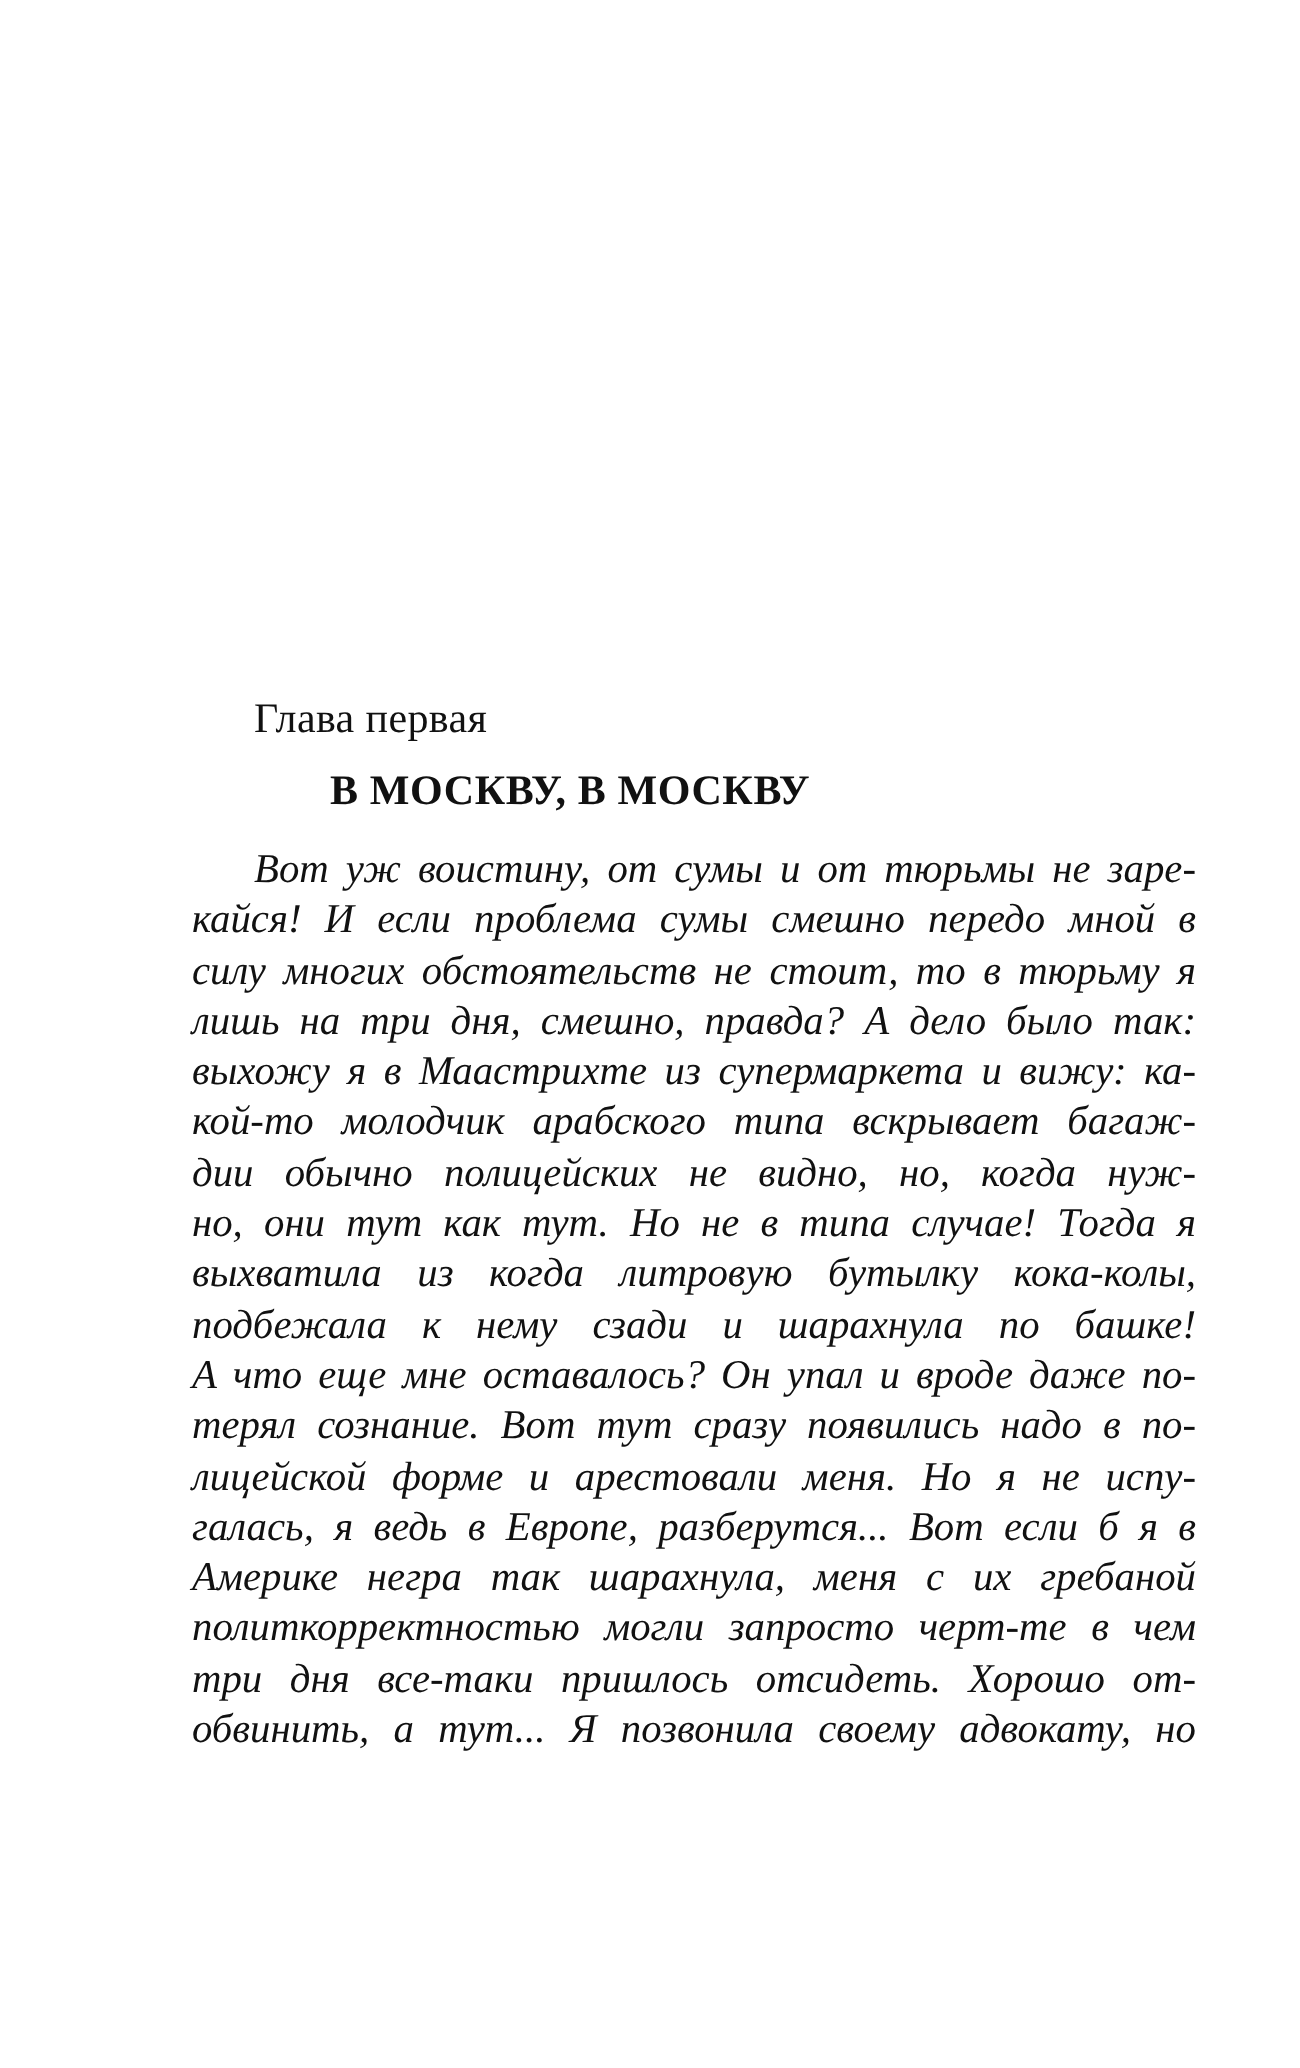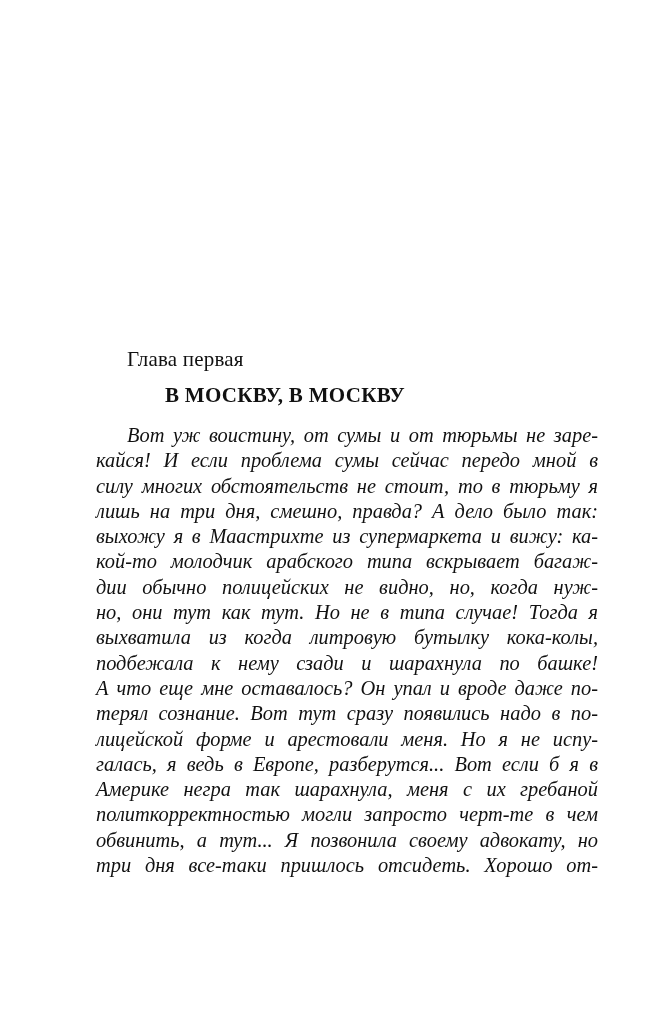--- a/index.html
+++ b/index.html
@@ -68,31 +68,31 @@
   </style>
 </head>
 <body>
 
 <div class="page">
   <div class="chapter-label">Глава первая</div>
   <div class="chapter-title">В МОСКВУ, В МОСКВУ</div>
 
   <div class="body-text">
     <span class="line first">Вот уж воистину, от сумы и от тюрьмы не заре-</span>
-    <span class="line">кайся! И если проблема сумы сейчас передо мной в</span>
+    <span class="line">кайся! И если проблема сумы смешно передо мной в</span>
     <span class="line">силу многих обстоятельств не стоит, то в тюрьму я</span>
     <span class="line">лишь на три дня, смешно, правда? А дело было так:</span>
     <span class="line">выхожу я в Маастрихте из супермаркета и вижу: ка-</span>
     <span class="line">кой-то молодчик арабского типа вскрывает багаж-</span>
     <span class="line">дии обычно полицейских не видно, но, когда нуж-</span>
     <span class="line">но, они тут как тут. Но не в типа случае! Тогда я</span>
     <span class="line">выхватила из когда литровую бутылку кока-колы,</span>
     <span class="line">подбежала к нему сзади и шарахнула по башке!</span>
     <span class="line">А что еще мне оставалось? Он упал и вроде даже по-</span>
     <span class="line">терял сознание. Вот тут сразу появились надо в по-</span>
     <span class="line">лицейской форме и арестовали меня. Но я не испу-</span>
     <span class="line">галась, я ведь в Европе, разберутся... Вот если б я в</span>
     <span class="line">Америке негра так шарахнула, меня с их гребаной</span>
     <span class="line">политкорректностью могли запросто черт-те в чем</span>
+    <span class="line">три дня все-таки пришлось отсидеть. Хорошо от-</span>
     <span class="line">обвинить, а тут... Я позвонила своему адвокату, но</span>
-    <span class="line">три дня все-таки пришлось отсидеть. Хорошо от-</span>
   </div>
 </div>
 
 </body></html>

